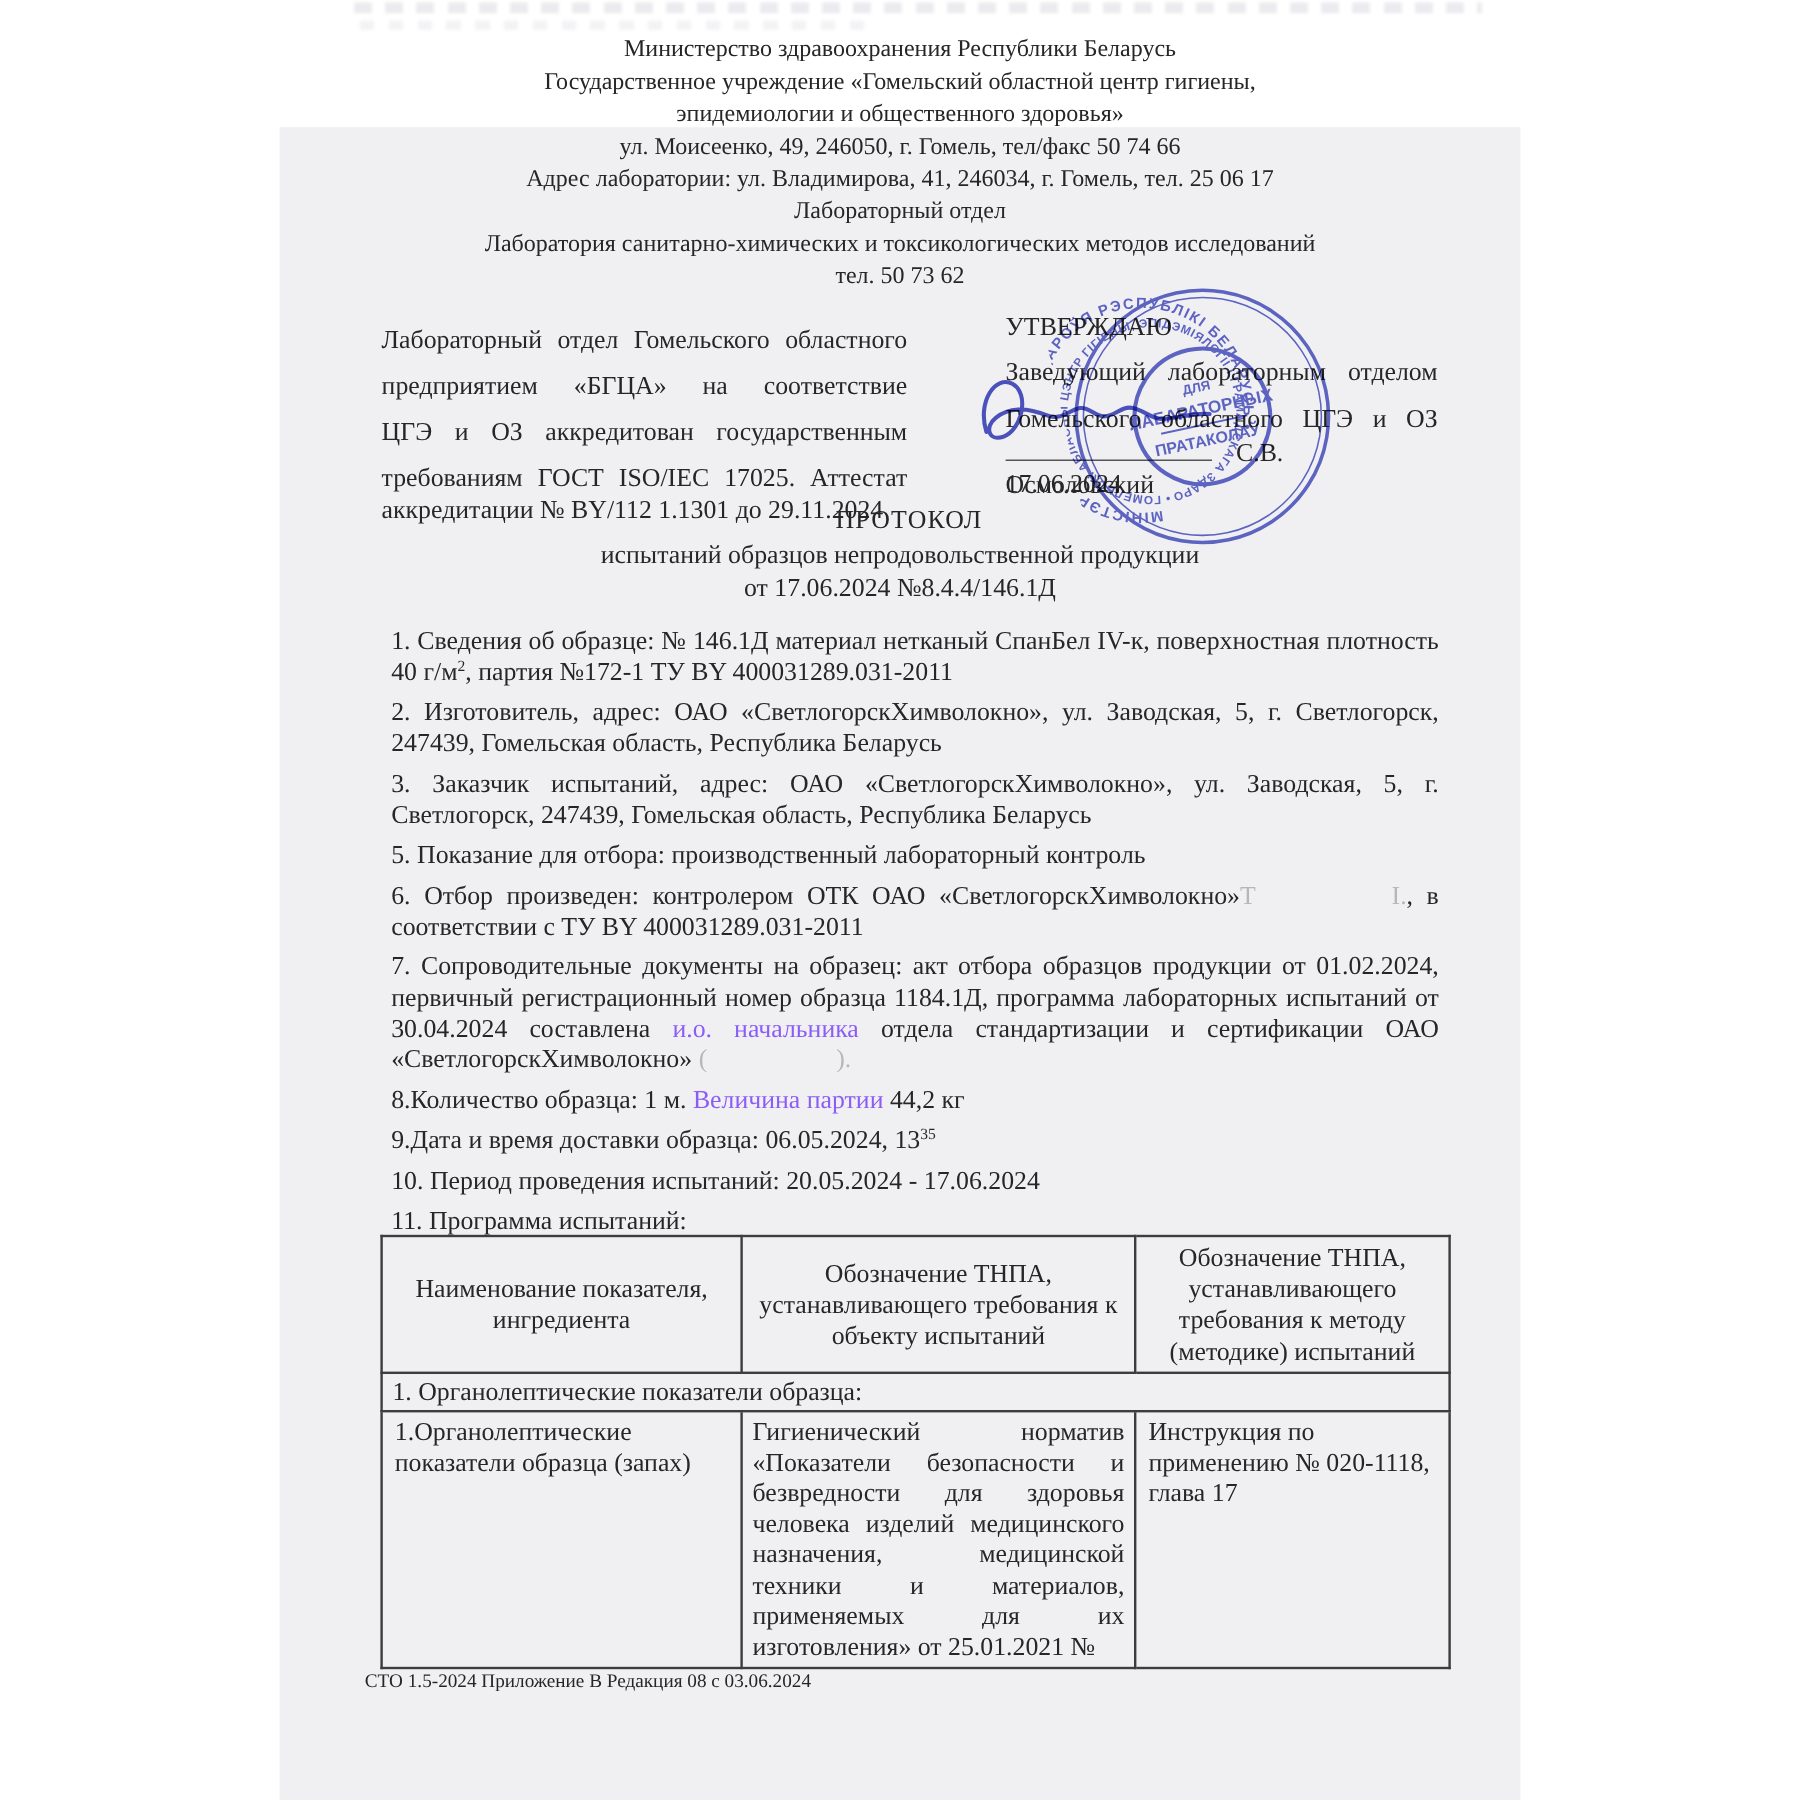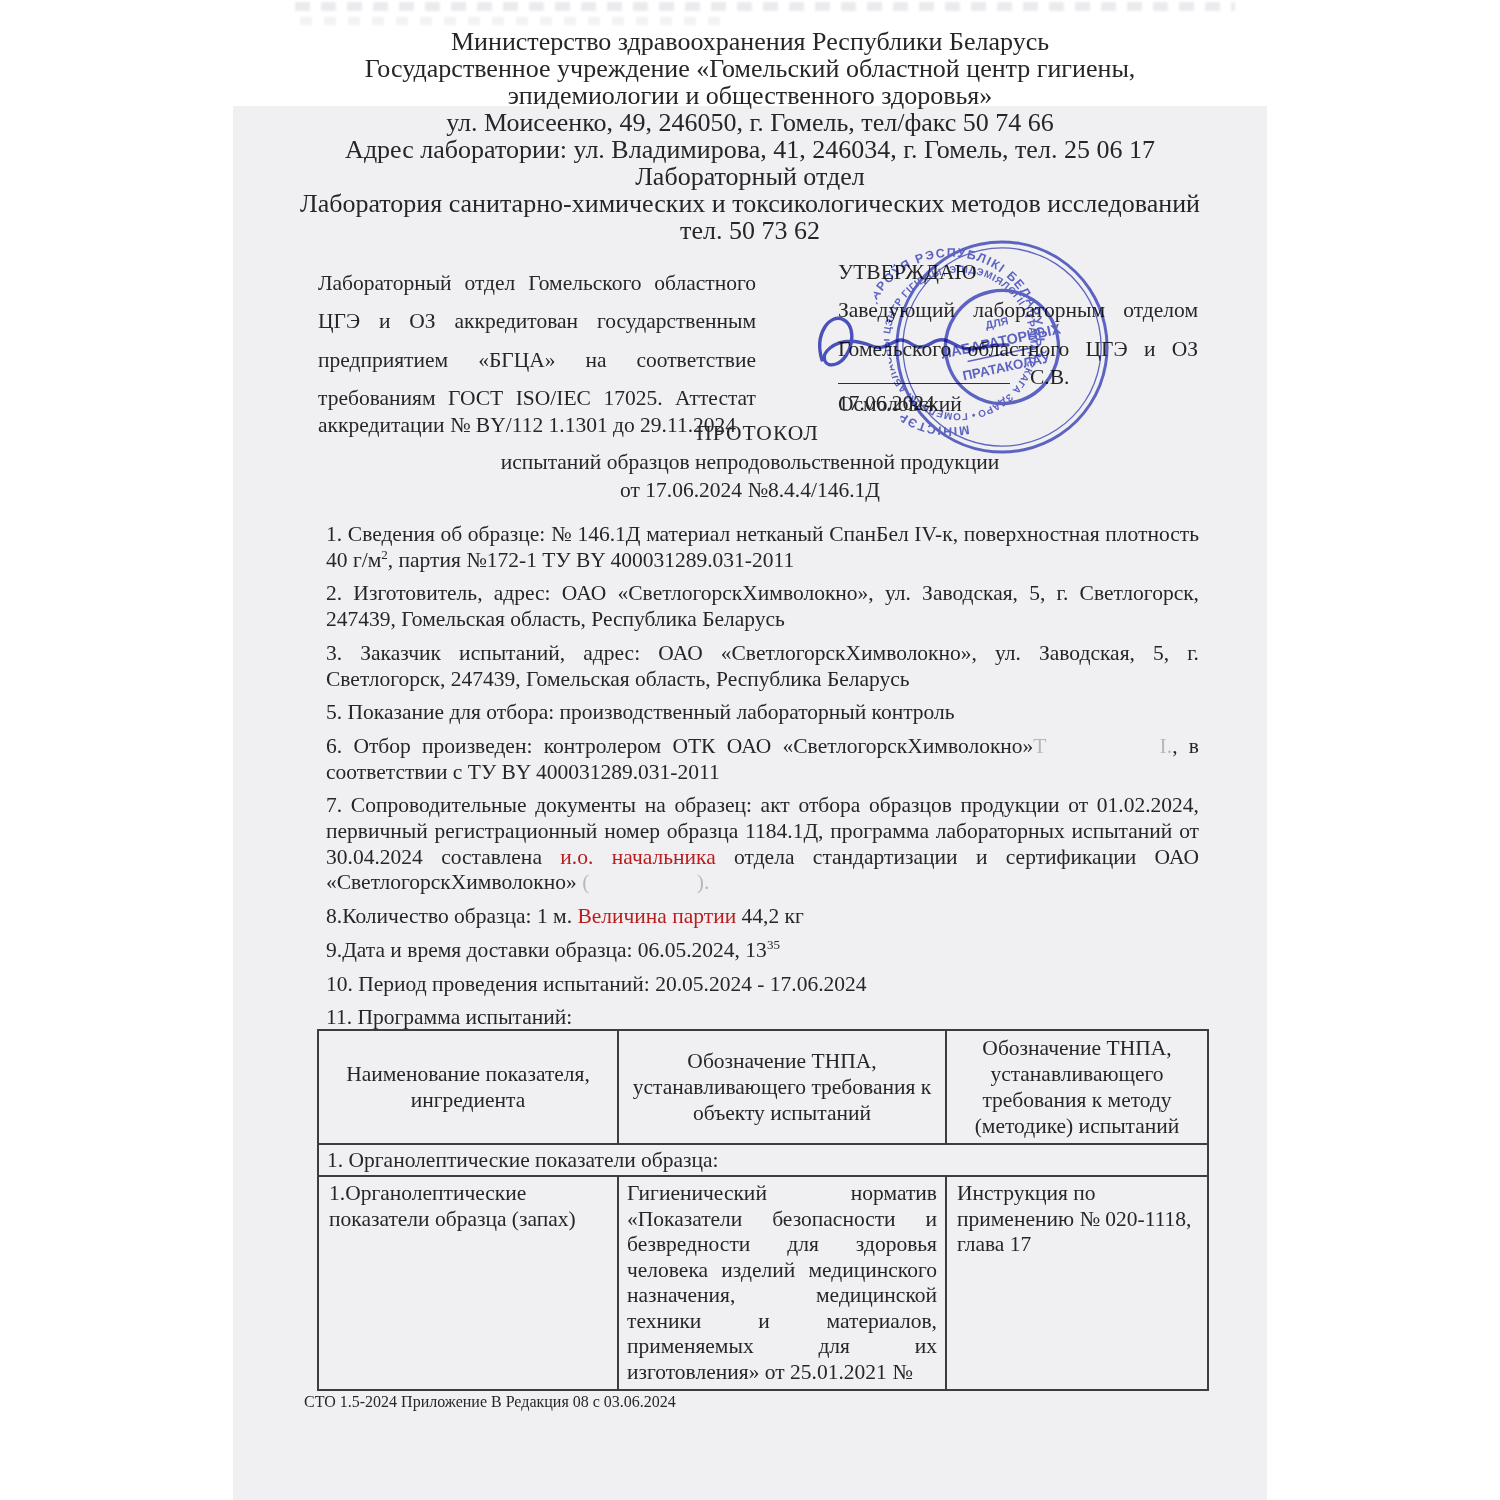--- a/index.html
+++ b/index.html
@@ -7,33 +7,33 @@
     width:1500px;height:1500px;position:relative;background:#ffffff;
     font-family:"Liberation Serif","DejaVu Serif",serif;color:#262626;overflow:hidden;
   }
   .page-shade{position:absolute;left:233px;top:106px;width:1034px;height:1394px;background:#f0f0f3;}
   .artifact{position:absolute;opacity:.5;filter:blur(1.2px);}
   .a1{left:295px;top:2px;width:940px;height:9px;
       background:repeating-linear-gradient(90deg,#d9d9e0 0 15px,transparent 15px 26px);}
   .a2{left:300px;top:17px;width:430px;height:8px;opacity:.35;
       background:repeating-linear-gradient(90deg,#dedee4 0 12px,transparent 12px 24px);}
   .hdr{position:absolute;left:0;top:28px;width:1500px;text-align:center;
-       font-size:26px;line-height:27px;}
+       font-size:20px;line-height:27px;}
   .acc{position:absolute;left:318px;top:259px;width:438px;font-size:21.5px;line-height:27.3px;}
   .jl{text-align:justify;text-align-last:justify;margin-top:11px;}
   .appr{position:absolute;left:838px;top:259px;width:360px;font-size:21.5px;line-height:27.3px;}
   .sigrow{height:27.3px;}
   .sig-space{display:inline-block;width:172px;height:20px;border-bottom:1.8px solid #2e2e2e;margin-right:20px;}
   .title-blk{position:absolute;left:0;top:419px;width:1500px;text-align:center;
              font-size:21.5px;line-height:28.5px;}
   .title-blk .t1{letter-spacing:1px;margin-left:15px;}
   .body-blk{position:absolute;left:318px;top:514px;width:889px;font-size:21.5px;line-height:25.7px;}
   .body-blk p{margin:8px;text-align:justify;}
   sup{vertical-align:super;font-size:13px;line-height:0;}
-  .faded{color:#b91c1c;}
+  .faded{color:#8b5cf6;}
   .ghost{opacity:.28;white-space:pre;}
   .tbl{position:absolute;left:317px;top:1029px;width:890px;border-collapse:collapse;
        table-layout:fixed;font-size:21.5px;}
   .tbl td{border:2px solid #3d3d3d;padding:4px 10px;line-height:26px;vertical-align:middle;}
   .tbl .th{text-align:center;height:104px;}
   .tbl .sec{height:26px;padding:2px 8px;}
   .tbl .bd{vertical-align:top;height:192px;line-height:25.5px;}
   .tbl .just{text-align:justify;padding:4px 8px;}
   .footer{position:absolute;left:304px;top:1393px;font-size:16px;}
   .stamp{position:absolute;left:888px;top:233px;width:228px;height:228px;
@@ -55,22 +55,22 @@
   <div>эпидемиологии и общественного здоровья»</div>
   <div>ул. Моисеенко, 49, 246050, г. Гомель, тел/факс 50 74 66</div>
   <div>Адрес лаборатории: ул. Владимирова, 41, 246034, г. Гомель, тел. 25 06 17</div>
   <div>Лабораторный отдел</div>
   <div>Лаборатория санитарно-химических и токсикологических методов исследований</div>
   <div>тел. 50 73 62</div>
 </div>
 
 <div class="acc">
   <div class="jl">Лабораторный отдел Гомельского областного</div>
+  <div class="jl">предприятием «БГЦА» на соответствие</div>
   <div class="jl">ЦГЭ и ОЗ аккредитован государственным</div>
-  <div class="jl">предприятием «БГЦА» на соответствие</div>
   <div class="jl">требованиям ГОСТ ISO/IEC 17025.  Аттестат</div>
   <div>аккредитации № BY/112 1.1301  до 29.11.2024</div>
 </div>
 
 <div class="appr">
   <div>УТВЕРЖДАЮ</div>
   <div class="jl">Заведующий лабораторным отделом</div>
   <div class="jl">Гомельского областного ЦГЭ и ОЗ</div>
   <div class="sigrow">
     <span class="sig-space"></span><span>С.В. Осмоловский</span>

